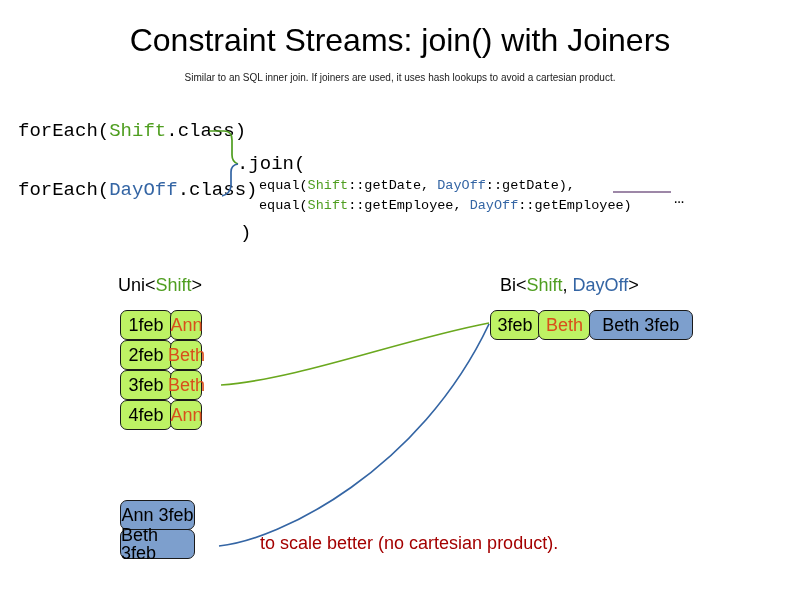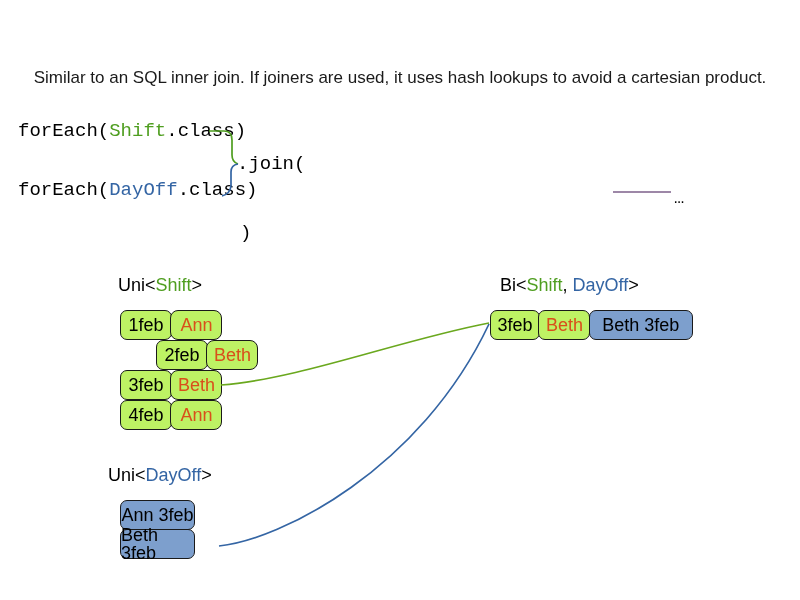--- a/index.html
+++ b/index.html
@@ -28,21 +28,21 @@
     line-height: 40px;
     color: #000000;
     white-space: nowrap;
   }
   #subtitle {
     position: absolute;
     left: 0;
     top: 69px;
     width: 800px;
     text-align: center;
-    font-size: 17px;
+    font-size: 10px;
     line-height: 18px;
     color: #1a1a1a;
     white-space: nowrap;
   }
 
   
   .code-line {
     position: absolute;
     white-space: nowrap;
     color: #000000;
@@ -87,21 +87,21 @@
     line-height: 1;
     height: 30px;
     margin-right: -1.6px;
   }
   .cell.green { background: #bef264; }
   .cell.blue  { background: #7d9fcd; }
   .txt-dark   { color: #000000; }
   .txt-orange { color: #d94f1b; }
 
   .shift-date { width: 52px; }
-  .shift-name { width: 52px; border-radius: 8px; }
+  .shift-name { width: 32px; }
   .bi-date    { width: 50px; }
   .bi-name    { width: 52px; }
   .bi-dayoff  { width: 104px; }
   .dayoff-box { width: 75px; }
 
   
   #connectors {
     position: absolute;
     left: 0;
     top: 0;
@@ -119,45 +119,47 @@
     line-height: 24px;
     color: #a40000;
     white-space: nowrap;
   }
 </style>
 </head>
 <body>
 
 <div id="slide">
 
+  <div id="title">Constraint Streams: join() with Joiners</div>
   <div id="subtitle">Similar to an SQL inner join. If joiners are used, it uses hash lookups to avoid a cartesian product.</div>
 
   <div class="code-line" id="foreach-shift"><span>forEach(</span><span class="kw-shift">Shift</span><span>.class)</span></div>
 
   <div class="code-line" id="foreach-dayoff"><span>forEach(</span><span class="kw-dayoff">DayOff</span><span>.class)</span></div>
 
   <div class="code-line" id="join-open">.join(</div>
 
-
+  <div class="code-line" id="equal-line-1"><span>equal(</span><span class="kw-shift">Shift</span><span>::getDate, </span><span class="kw-dayoff">DayOff</span><span>::getDate),</span></div>
+
+  <div class="code-line" id="equal-line-2"><span>equal(</span><span class="kw-shift">Shift</span><span>::getEmployee, </span><span class="kw-dayoff">DayOff</span><span>::getEmployee)</span></div>
 
   <div class="code-line" id="join-close">)</div>
 
   <div class="code-line" id="ellipsis">…</div>
 
   <div class="group-label" id="label-uni-shift"><span>Uni&lt;</span><span class="kw-shift">Shift</span><span>&gt;</span></div>
 
   <div class="group-label" id="label-bi"><span>Bi&lt;</span><span class="kw-shift">Shift</span><span>, </span><span class="kw-dayoff">DayOff</span><span>&gt;</span></div>
 
-  <div class="group-label" id="label-uni-dayoff"><span>Uni&lt;</span><span class="kw-dayoff">DayOff</span><span>&gt;</span></div>
 
   <div class="row" style="left:120px; top:310px;">
     <div class="cell green txt-dark shift-date">1feb</div>
     <div class="cell green txt-orange shift-name">Ann</div>
   </div>
-  <div class="row" style="left:120px; top:340px;margin-left:36px;">
+  <div class="row" style="left:120px; top:340px;">
     <div class="cell green txt-dark shift-date">2feb</div>
     <div class="cell green txt-orange shift-name">Beth</div>
   </div>
   <div class="row" style="left:120px; top:370px;">
     <div class="cell green txt-dark shift-date">3feb</div>
     <div class="cell green txt-orange shift-name">Beth</div>
   </div>
   <div class="row" style="left:120px; top:400px;">
     <div class="cell green txt-dark shift-date">4feb</div>
     <div class="cell green txt-orange shift-name">Ann</div>
@@ -183,15 +185,16 @@
     <path d="M 222 196 Q 230 194 231 186 L 231 172 Q 231 165 238 164" fill="none" stroke="#3465a4" stroke-width="1.7"></path>
 
     <line x1="613" y1="192" x2="671" y2="192" stroke="#7c5f8a" stroke-width="1.6"></line>
 
     <path d="M 221 385 C 300 379 400 340 489 323" fill="none" stroke="#6aa81e" stroke-width="1.7"></path>
 
     <path d="M 219 546 C 280 540 420 470 489 324" fill="none" stroke="#3465a4" stroke-width="1.7"></path>
   </svg>
 
   <div id="annotation">
+    <div>to scale better (no cartesian product).</div>
   </div>
 
 </div>
 
 </body></html>

